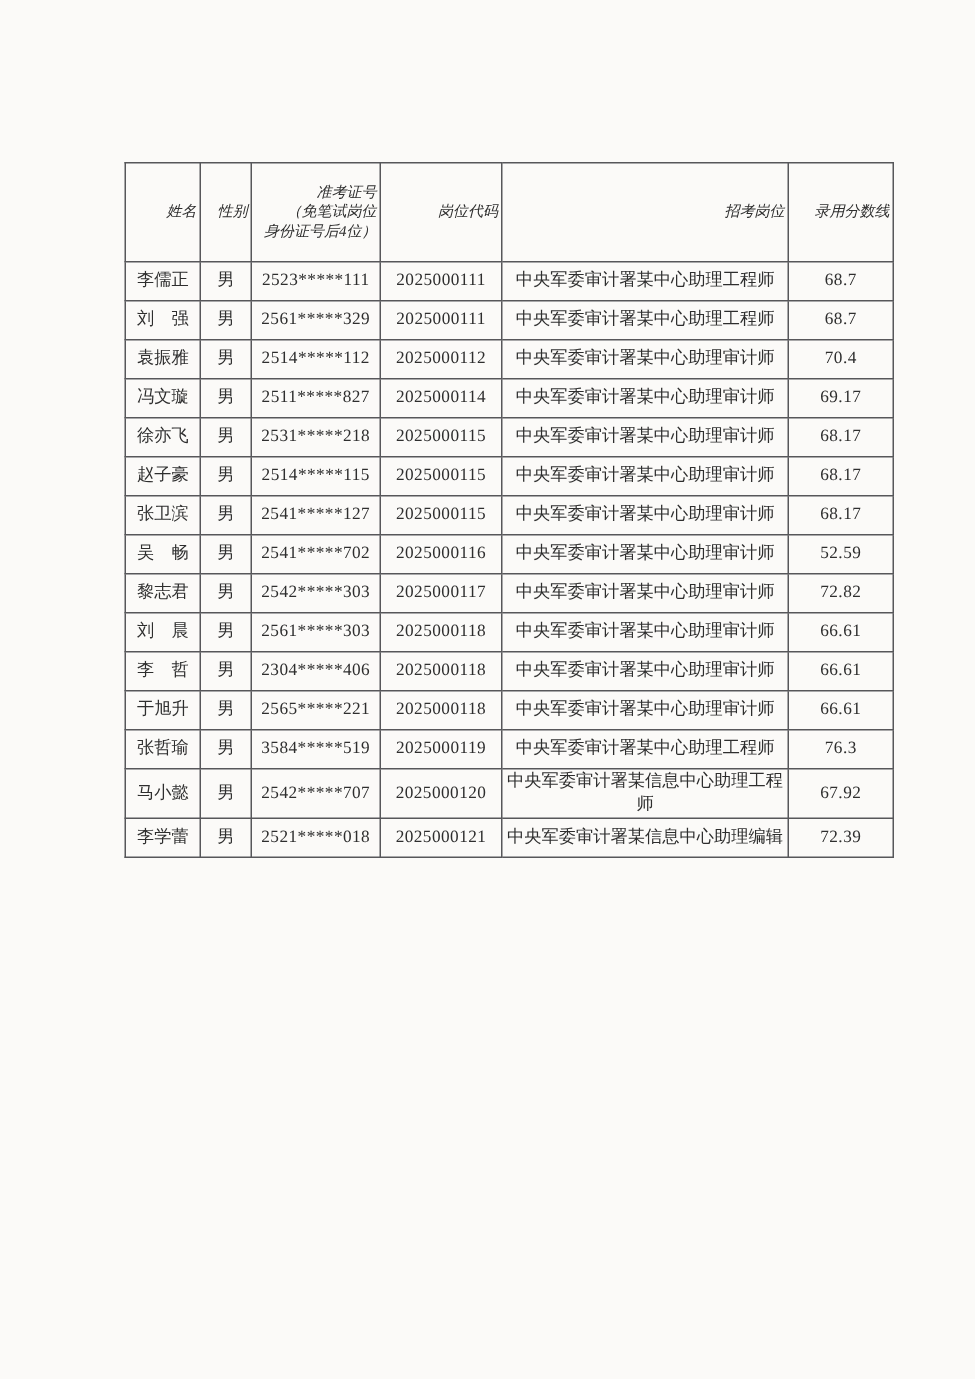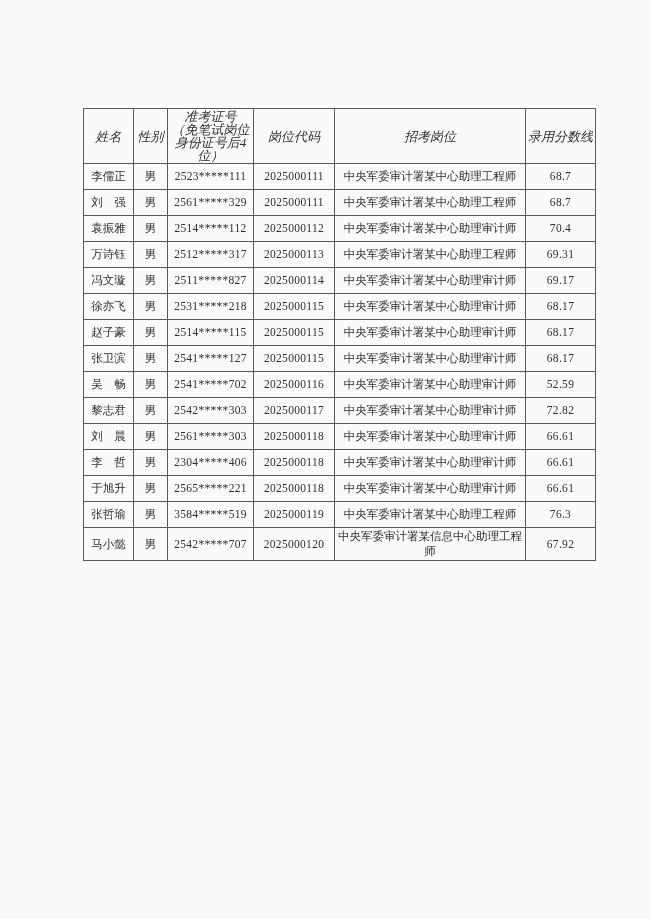--- a/index.html
+++ b/index.html
@@ -31,24 +31,25 @@
   .score-table th,
   .score-table td {
     border: 1px solid #57575a;
     text-align: center;
     vertical-align: middle;
     overflow: hidden;
   }
   .score-table thead th {
     font-weight: normal;
     font-style: italic;           
-    font-size: 13px;
+    font-size: 10px;
     line-height: 13px;
     height: 37px;
-    padding: 1px 2px;
+    padding: 13px 2px;
+    text-align: right;
   }
   .score-table thead th.multiline {
     white-space: pre-line;
   }
   .score-table tbody td {
     font-size: 11.5px;
     line-height: 15px;
     height: 23px;
     padding: 1px 3px;
   }
@@ -105,28 +106,20 @@
   </tr>
         <tr>
     <td class="c-name">袁振雅</td>
     <td class="c-gender">男</td>
     <td class="c-ticket">2514*****112</td>
     <td class="c-code">2025000112</td>
     <td class="c-post">中央军委审计署某中心助理审计师</td>
     <td class="c-score">70.4</td>
   </tr>
         <tr>
-    <td class="c-name">万诗钰</td>
-    <td class="c-gender">男</td>
-    <td class="c-ticket">2512*****317</td>
-    <td class="c-code">2025000113</td>
-    <td class="c-post">中央军委审计署某中心助理工程师</td>
-    <td class="c-score">69.31</td>
-  </tr>
-        <tr>
     <td class="c-name">冯文璇</td>
     <td class="c-gender">男</td>
     <td class="c-ticket">2511*****827</td>
     <td class="c-code">2025000114</td>
     <td class="c-post">中央军委审计署某中心助理审计师</td>
     <td class="c-score">69.17</td>
   </tr>
         <tr>
     <td class="c-name">徐亦飞</td>
     <td class="c-gender">男</td>
@@ -199,16 +192,24 @@
     <td class="c-post">中央军委审计署某中心助理工程师</td>
     <td class="c-score">76.3</td>
   </tr>
         <tr>
     <td class="c-name">马小懿</td>
     <td class="c-gender">男</td>
     <td class="c-ticket">2542*****707</td>
     <td class="c-code">2025000120</td>
     <td class="c-post wrap-left">中央军委审计署某信息中心助理工程师</td>
     <td class="c-score">67.92</td>
+  </tr>
+        <tr>
+    <td class="c-name">李学蕾</td>
+    <td class="c-gender">男</td>
+    <td class="c-ticket">2521*****018</td>
+    <td class="c-code">2025000121</td>
+    <td class="c-post wrap-left">中央军委审计署某信息中心助理编辑</td>
+    <td class="c-score">72.39</td>
   </tr>
       </tbody>
   </table>
 </div>
 
 </body></html>

